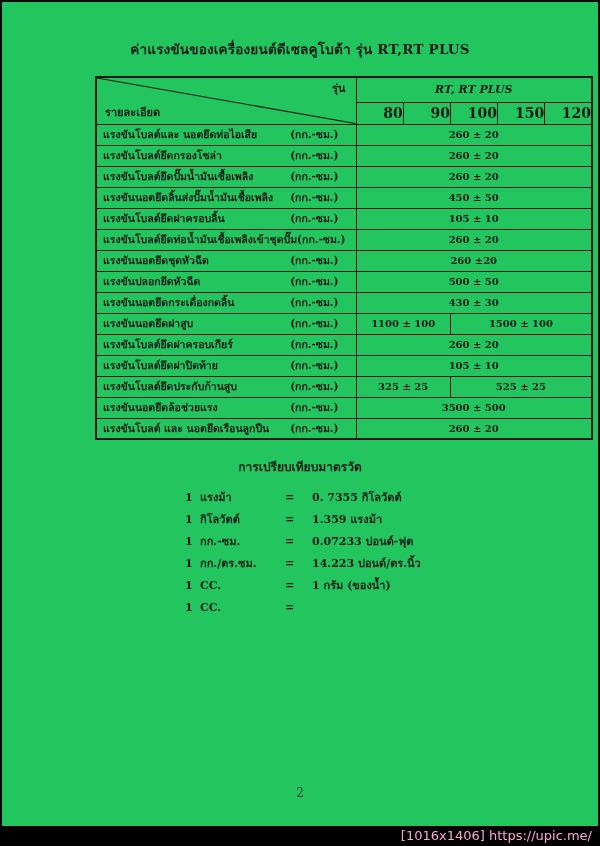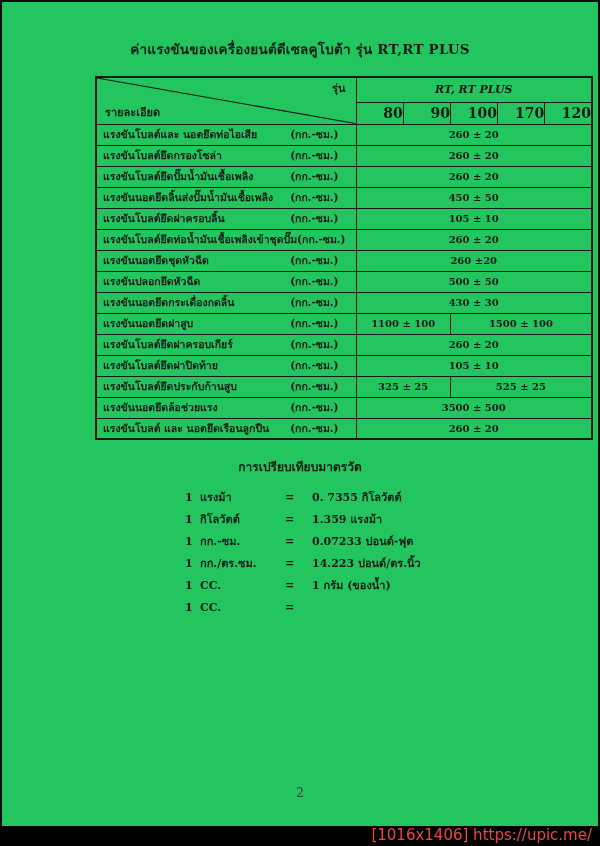--- a/index.html
+++ b/index.html
@@ -42,22 +42,22 @@
   .conv-title { text-align:center; font-size:12px; font-weight:bold; }
   .conv-list { margin:10px 0 0 183px; font-weight:bold; font-size:11px; }
   .conv-row { display:flex; height:22px; align-items:center; }
   .conv-qty { width:15px; }
   .conv-from { width:85px; }
   .conv-eq { width:27px; }
   .conv-to { }
   .page-number { position:absolute; top:784px; left:0; width:100%; text-align:center; font-size:12px; color:#3a3a3a; }
   .bottom-bar {
     position:absolute; left:0; right:0; bottom:0; height:20px;
-    background:#000; color:#ef4444; text-align:right;
-    font-family:"DejaVu Sans", sans-serif; font-size:15px; line-height:19px;
+    background:#000; color:#f9a8d4; text-align:right;
+    font-family:"DejaVu Sans", sans-serif; font-size:13px; line-height:19px;
     padding-right:8px;
   }
 </style>
 </head>
 <body>
 
 <div class="page">
 
   <h1 class="title">ค่าแรงขันของเครื่องยนต์ดีเซลคูโบต้า รุ่น RT,RT PLUS</h1>
 
@@ -78,21 +78,21 @@
           </svg>
           <span class="corner-top">รุ่น</span>
           <span class="corner-bottom">รายละเอียด</span>
         </td>
         <td class="group" colspan="5">RT, RT PLUS</td>
       </tr>
       <tr id="col-row">
           <td class="colh">80</td>
           <td class="colh">90</td>
           <td class="colh">100</td>
-          <td class="colh">170</td>
+          <td class="colh">150</td>
           <td class="colh">120</td>
         </tr>
     </thead>
     <tbody id="table-body">
         <tr>
           <td class="label-cell">
             <div class="inner">
               <span class="lab">แรงขันโบลต์และ นอตยึดท่อไอเสีย</span>
               <span class="unit">(กก.-ซม.)</span>
             </div>

